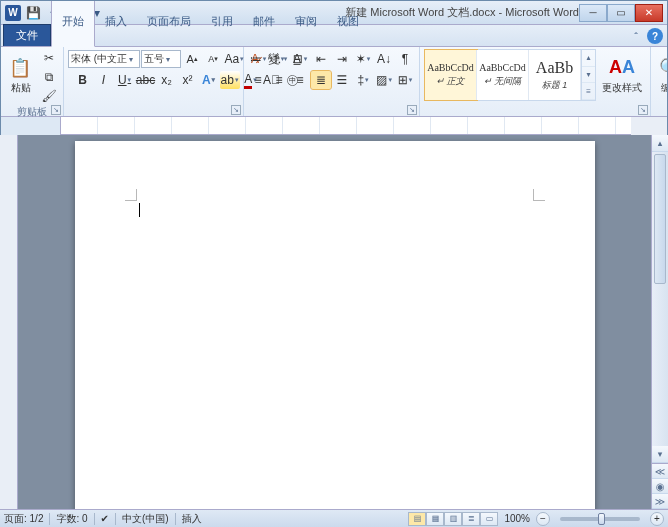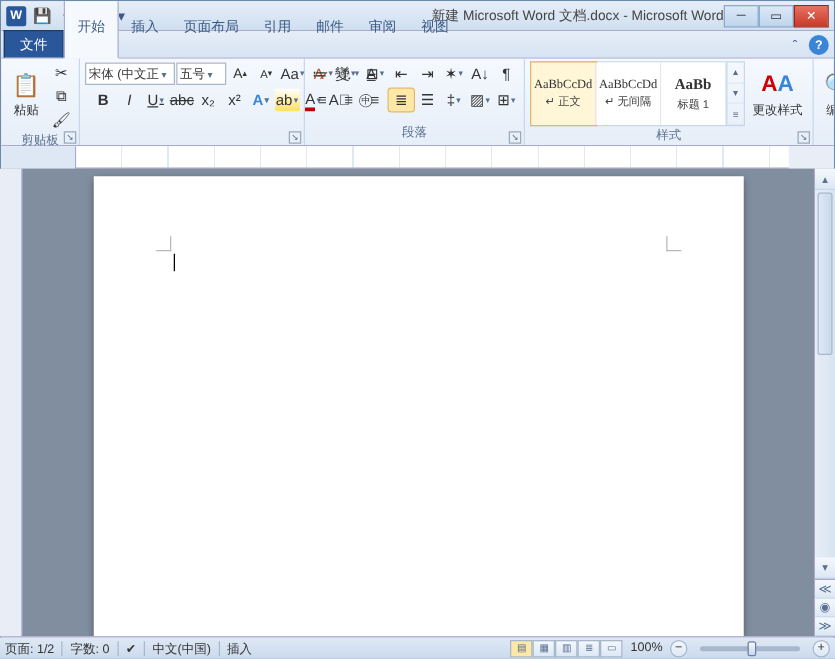--- a/index.html
+++ b/index.html
@@ -40,21 +40,21 @@
 .combo { height: 18px; border: 1px solid #a8b8cc; background: #fff; display: flex; align-items: center; padding: 0 2px; font-size: 10px; color: #333; }
 .combo .dd { margin-left: 2px; color: #5a7090; font-size: 8px; }
 .smbtn { width: 20px; height: 18px; display: flex; align-items: center; justify-content: center; font-size: 12px; color: #333; border-radius: 2px; cursor: default; }
 .smbtn.dd::after { content: "▾"; font-size: 7px; color: #5a7090; margin-left: 1px; }
 .smbtn.on { background: #fde8a8; outline: 1px solid #e8b860; }
 
 .stylegal { display: flex; gap: 0; border: 1px solid #c8d8ec; }
 .styleitem { width: 52px; height: 50px; border-right: 1px solid #e0e8f2; display: flex; flex-direction: column; align-items: center; justify-content: center; background: #fff; }
 .styleitem.sel { outline: 1px solid #e8b860; background: #fff6d8; }
 .styleprev { font-family: "SimSun", serif; color: #333; }
-.stylelbl { font-size: 9px; color: #444; margin-top: 2px; }
+.stylelbl { font-size: 9px; color: #444; margin-top: 2px; font-style: italic; }
 .galnav { width: 14px; display: flex; flex-direction: column; border-left: 1px solid #c8d8ec; }
 .galnav div { flex: 1; display: flex; align-items: center; justify-content: center; font-size: 8px; color: #5a7090; border-bottom: 1px solid #dde8f4; }
 
 
 .ruler-row { height: 18px; background: #e9eef6; display: flex; }
 .ruler-spacer { width: 60px; background: #dde8f4; border-right: 1px solid #aac; }
 .ruler-h { flex: 1; background: repeating-linear-gradient(90deg,#fff,#fff 36px,#e0e8f2 36px,#e0e8f2 37px); border-bottom: 1px solid #aac; margin-right: 18px; }
 .ruler-end { width: 18px; background: #e9eef6; }
 
 
@@ -195,54 +195,52 @@
           <div class="smbtn">≡</div>
           <div class="smbtn">≡</div>
           <div class="smbtn on">≣</div>
           <div class="smbtn">☰</div>
           <div class="smbtn dd">‡</div>
           <div class="smbtn dd">▨</div>
           <div class="smbtn dd">⊞</div>
         </div>
       </div>
     </div>
-    <div class="group-label">段落</div>
     <div class="dlg-launcher">↘</div>
   </div>
 
   <div class="group">
     <div class="group-body">
       <div class="stylegal">
         <div class="styleitem sel">
           <div class="styleprev" style="font-size:10px">AaBbCcDd</div>
           <div class="stylelbl">↵ 正文</div>
         </div>
         <div class="styleitem">
           <div class="styleprev" style="font-size:10px">AaBbCcDd</div>
           <div class="stylelbl">↵ 无间隔</div>
         </div>
         <div class="styleitem">
-          <div class="styleprev" style="font-size:12px;font-weight:bold">AaBb</div>
+          <div class="styleprev" style="font-size:16px;font-weight:normal">AaBb</div>
           <div class="stylelbl">标题 1</div>
         </div>
         <div class="galnav">
           <div>▴</div>
           <div>▾</div>
           <div>≡</div>
         </div>
       </div>
       <div class="bigbtn">
         <div class="ic" style="color:#3a85d8;font-weight:bold;display:flex">
             <span style="color:#c00">A</span>
             <span>A</span>
           </div>
         <div class="lbl">更改样式</div>
       </div>
     </div>
-    <div class="group-label">样式</div>
     <div class="dlg-launcher">↘</div>
   </div>
 
   <div class="group">
     <div class="group-body">
       <div class="bigbtn">
         <div class="ic">🔍</div>
         <div class="lbl">编辑</div>
       </div>
     </div>

